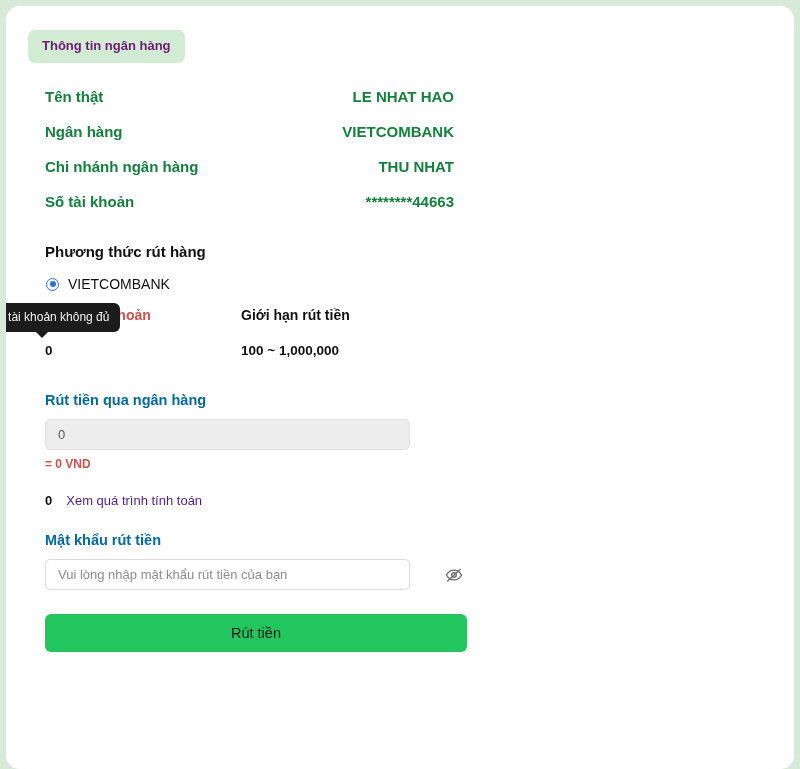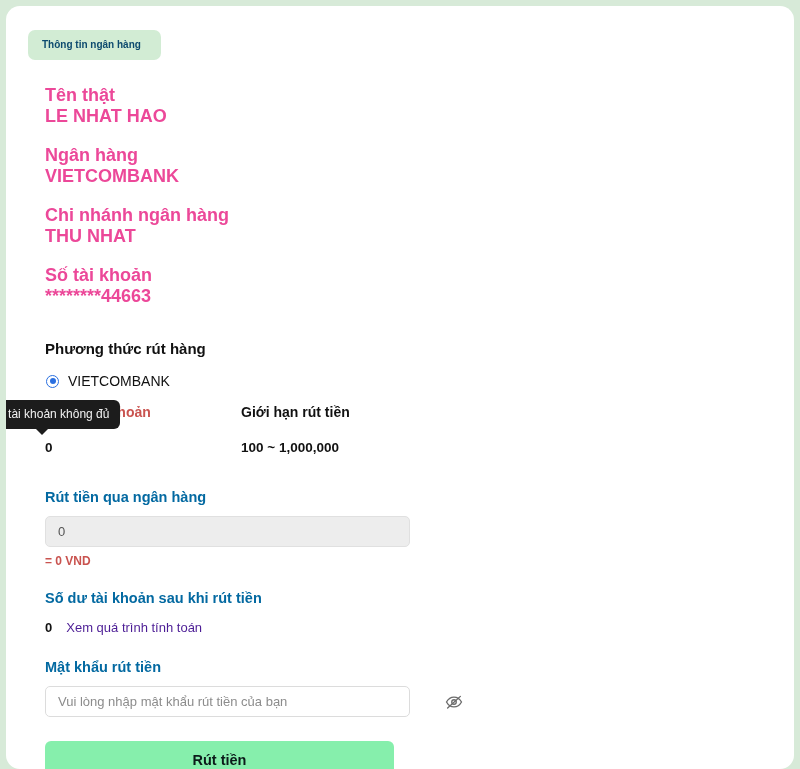--- a/index.html
+++ b/index.html
@@ -29,42 +29,41 @@
     border-radius: 14px;
     overflow: hidden;
   }
   
   .badge-row {
     padding: 24px 0 0 22px;
   }
   .badge {
     display: inline-block;
     background: #d2ecd4;
-    color: #0c4a6e;
-    font-size: 10px;
-    font-weight: bold;
-    padding: 9px 20px 10px 14px;
+    color: #701a75;
+    font-size: 13px;
+    font-weight: bold;
+    padding: 9px 14px 10px 14px;
     border-radius: 7px;
     line-height: 1.1;
   }
   
   .info-list {
     margin-top: 16px;
     padding: 0 340px 0 39px;
   }
   .info-row {
     display: flex;
     justify-content: space-between;
     align-items: baseline;
-    font-size: 18px;
-    font-weight: bold;
-    color: #ec4899;
+    font-size: 15px;
+    font-weight: bold;
+    color: #15803d;
     padding: 9px 0;
     white-space: nowrap;
-    flex-direction: column;
   }
   .info-label { text-align: left; }
   .info-value { text-align: left; }
 
   
   .req-link {
     margin: 18px 0 0 39px;
     font-size: 12.5px;
     color: #f5c342;
     cursor: pointer;
@@ -218,30 +217,29 @@
     transform: translateY(-50%);
     width: 18px; height: 18px;
     cursor: pointer;
     display: flex;
     align-items: center;
     justify-content: center;
   }
   
   .submit-wrap { margin: 24px 0 0 39px; }
   .submit-btn {
-    width: 349px;
+    width: 422px;
     height: 38px;
-    background: #86efac;
+    background: #22c55e;
     border: none;
     border-radius: 6px;
     color: #0c1b1a;
     font-size: 14.5px;
     font-family: "Liberation Sans", sans-serif;
     cursor: pointer;
-    font-weight: bold;
   }
 </style>
 </head>
 <body>
 
 <div id="page">
   <div id="card">
 
     <div class="badge-row">
       <span class="badge">Thông tin ngân hàng</span>
@@ -288,21 +286,20 @@
 
     <div class="amount-block">
       <div class="field-label">Rút tiền qua ngân hàng</div>
       <div class="input-wrap">
         <input class="amount-input" type="text" placeholder="0" style="">
       </div>
       <div class="vnd-note">= 0 VND</div>
     </div>
 
     <div class="balance-block">
-      <div class="field-label">Số dư tài khoản sau khi rút tiền</div>
       <div class="balance-line">
         <span class="balance-val">0</span>
         <span class="calc-link">Xem quá trình tính toán</span>
       </div>
     </div>
 
     <div class="pw-block">
       <div class="field-label">Mật khẩu rút tiền</div>
       <div class="pw-wrap">
         <input class="pw-input" type="password" placeholder="Vui lòng nhập mật khẩu rút tiền của bạn" style="">

